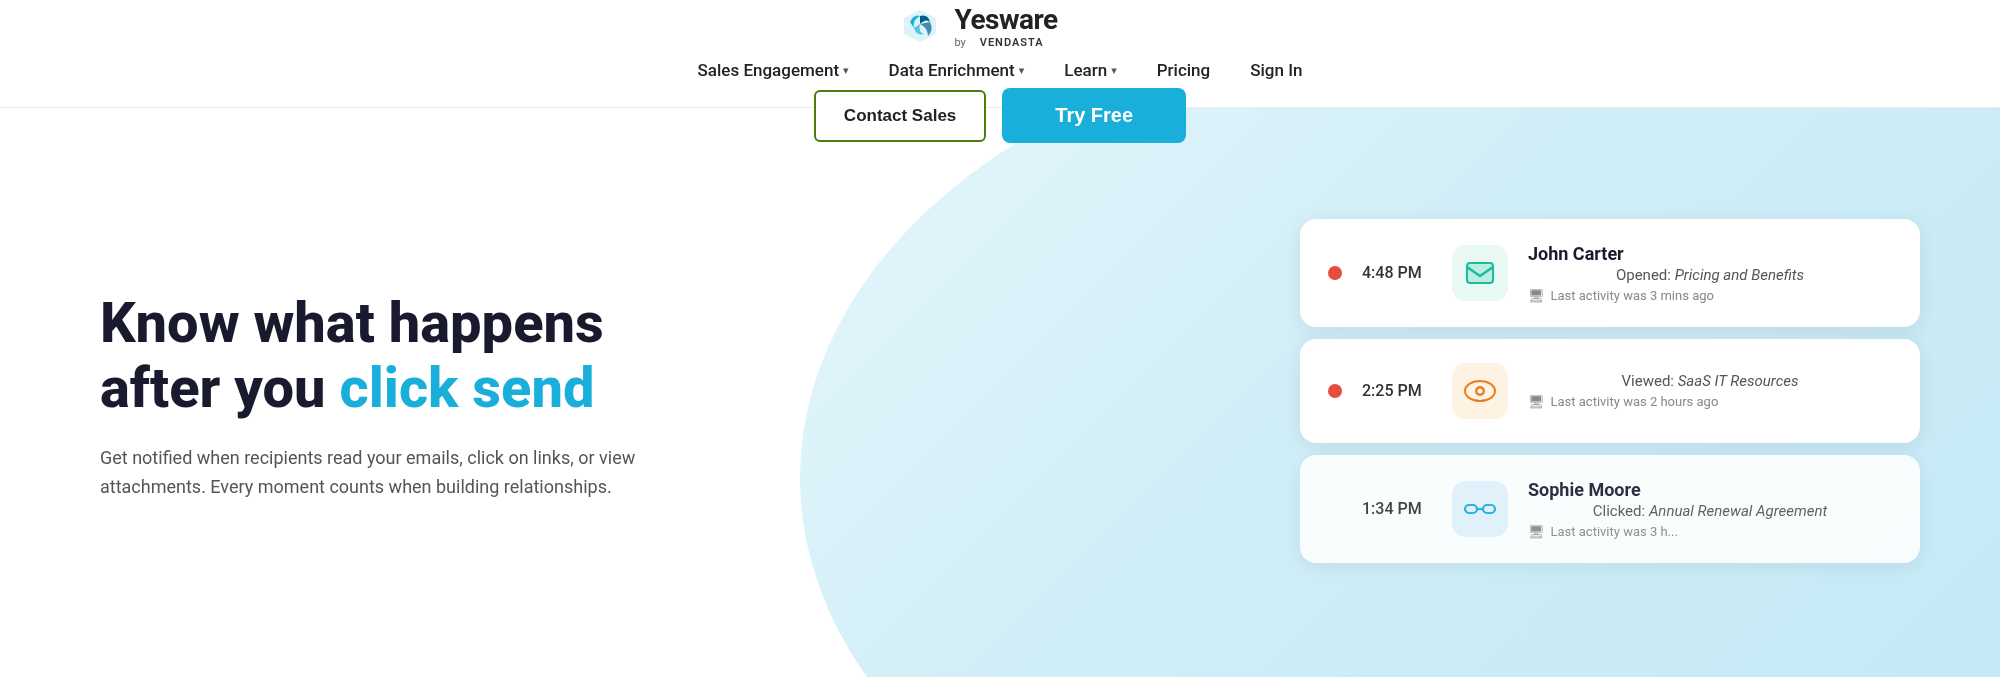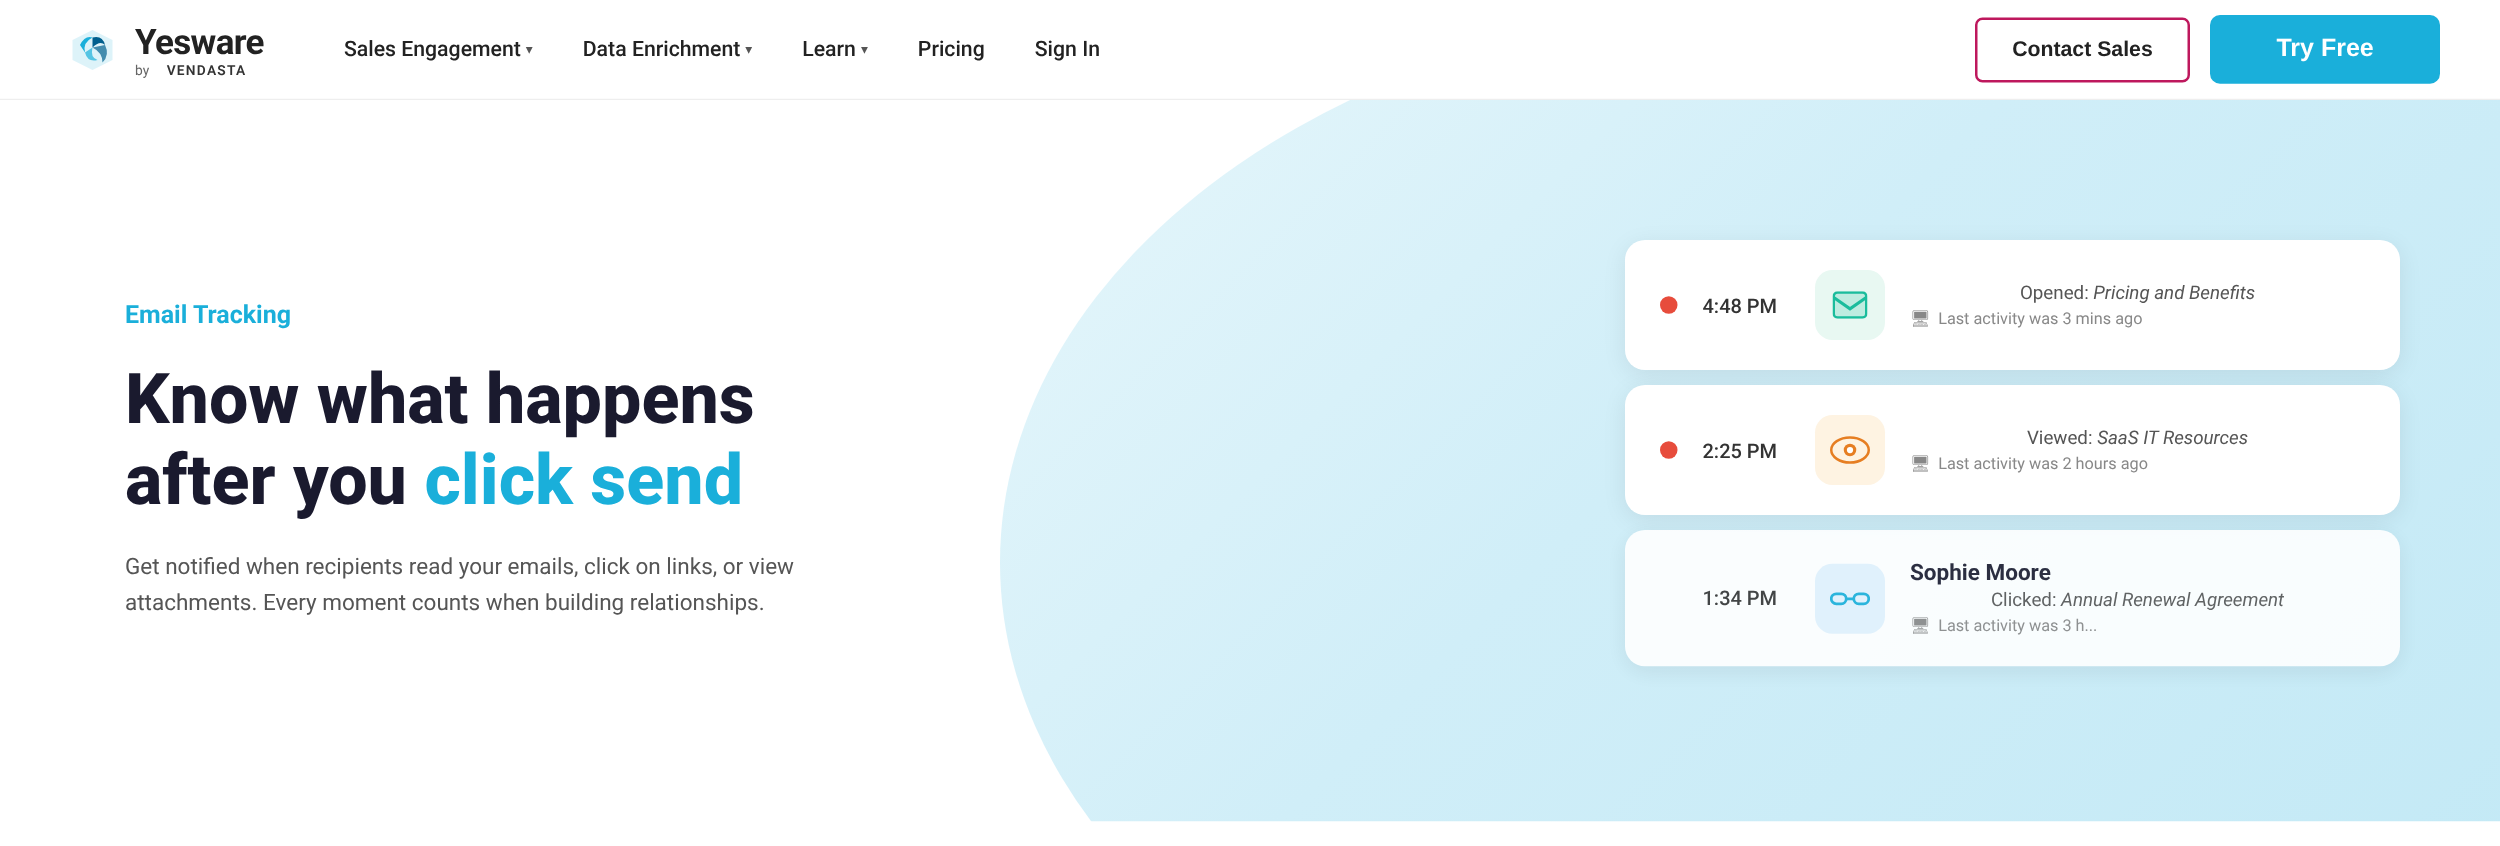--- a/index.html
+++ b/index.html
@@ -2,23 +2,23 @@
 <html><head>
   <meta charset="utf-8">
   <style>
     * { margin: 0; padding: 0; box-sizing: border-box; }
     body { font-family: -apple-system, BlinkMacSystemFont, 'Segoe UI', Roboto, sans-serif; background: #fff; overflow-x: hidden; width: 2000px; height: 677px; }
 
     
     nav {
       display: flex; align-items: center;
       padding: 0 48px;
-      height: 80px;
+      height: 108px;
       border-bottom: 1px solid #eee;
-      position: relative; z-index: 10; background: #fff;
+      position: relative; z-index: 10; background: #fff; flex-direction: column;
     }
     .logo-area { display: flex; align-items: center; gap: 0; margin-right: 48px; }
     .logo-mark {
       width: 52px; height: 52px; margin-right: 8px;
     }
     .logo-text-group { display: flex; flex-direction: column; }
     .logo-yesware { font-size: 28px; font-weight: 700; color: #222; letter-spacing: -0.5px; }
     .logo-byline { font-size: 11px; color: #666; display: flex; align-items: center; gap: 14px; }
     .vendasta-text { font-size: 11px; color: #333; font-weight: 600; letter-spacing: 1px; }
 
@@ -28,21 +28,21 @@
       padding: 8px 16px;
       font-size: 17px; font-weight: 500; color: #222;
       cursor: pointer; border-radius: 6px;
       white-space: nowrap;
     }
     .nav-chevron { font-size: 11px; color: #555; }
 
     .nav-actions { display: flex; align-items: center; gap: 16px; }
     .contact-sales-btn {
       padding: 14px 28px;
-      border: 2px solid #be185d;
+      border: 2px solid #4d7c0f;
       border-radius: 6px;
       font-size: 17px; font-weight: 600; color: #222;
       cursor: pointer; background: #fff;
       white-space: nowrap;
     }
     .try-free-btn {
       padding: 16px 53px;
       background: #1AAFDA;
       border: none; border-radius: 8px;
       font-size: 20px; font-weight: 700; color: #fff;
@@ -189,21 +189,20 @@
   </div>
 
   <div class="nav-actions">
     <button class="contact-sales-btn">Contact Sales</button>
     <button class="try-free-btn">Try Free</button>
   </div>
 </nav>
 
 <div class="hero">
   <div class="hero-left">
-    <div class="email-tracking-label">Email Tracking</div>
     <h1 class="hero-headline">
       <span>Know what happens</span><br>
       <span>after you </span><span class="highlight">click send</span>
     </h1>
     <p class="hero-subtext">Get notified when recipients read your emails, click on links, or view attachments. Every moment counts when building relationships.</p>
   </div>
 
   <div class="hero-right">
     <div class="bg-blob"></div>
 
@@ -213,20 +212,21 @@
         <div class="dot-red"></div>
         <span class="notif-time">4:48 PM</span>
         <div class="notif-icon green">
           <svg width="28" height="22" viewBox="0 0 28 22" fill="none">
             <rect x="1" y="1" width="26" height="20" rx="3" fill="#1abc9c" opacity="0.2"></rect>
             <path d="M1 5L14 14L27 5" stroke="#1abc9c" stroke-width="2.5" fill="none"></path>
             <rect x="1" y="1" width="26" height="20" rx="3" stroke="#1abc9c" stroke-width="2" fill="none"></rect>
           </svg>
         </div>
         <div class="notif-info">
+          <div class="notif-name">John Carter</div>
           <div class="notif-action">
             <span>Opened: </span><em>Pricing and Benefits</em>
           </div>
           <div class="notif-activity">
             <span class="monitor-icon">🖥</span>
             <span>Last activity was 3 mins ago</span>
           </div>
         </div>
       </div>
 

